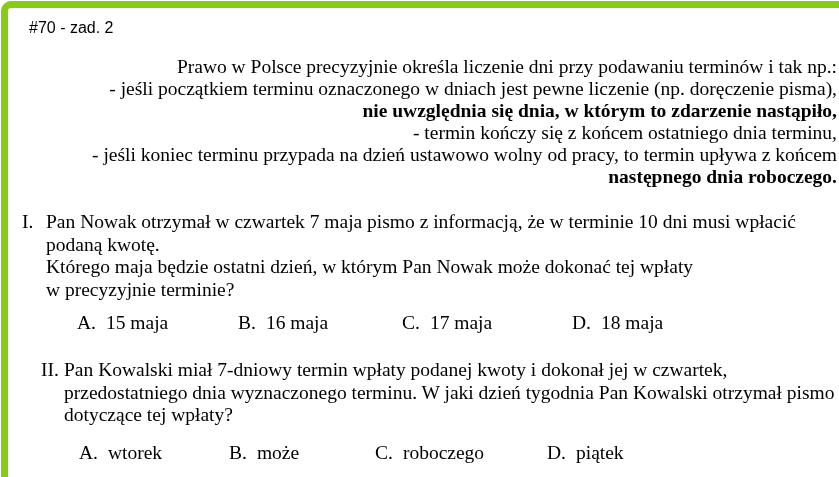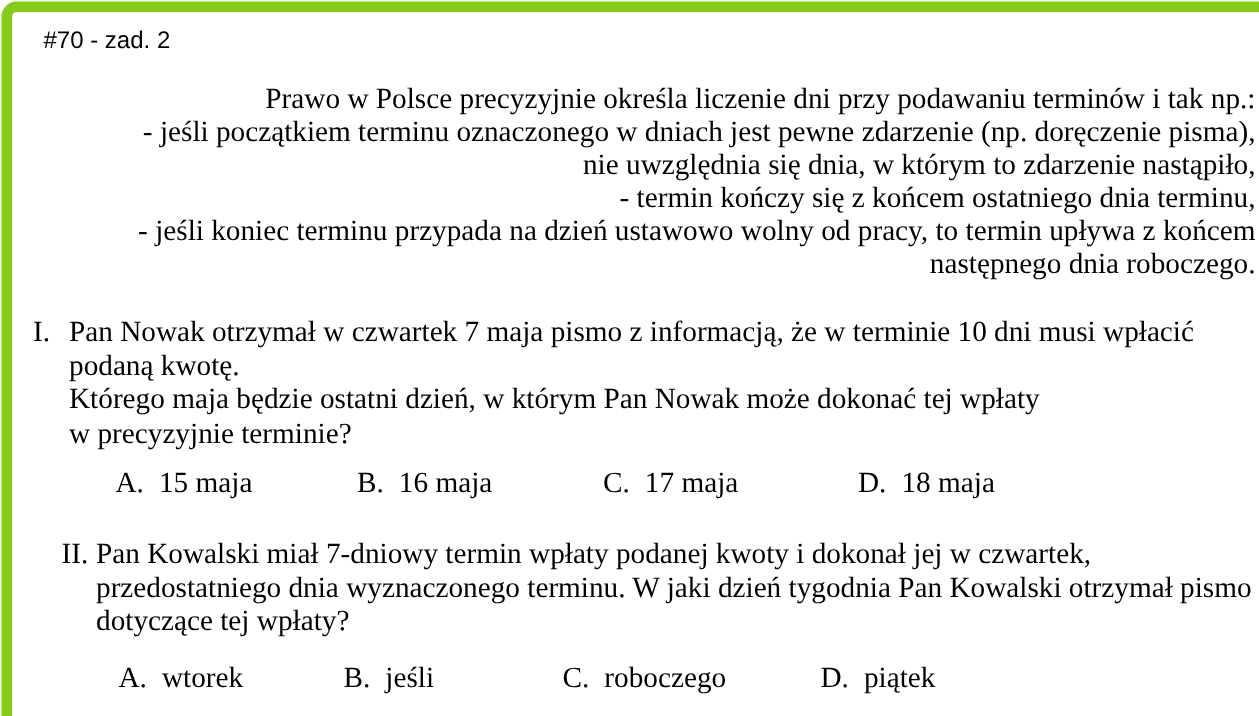--- a/index.html
+++ b/index.html
@@ -36,20 +36,21 @@
     position: absolute;
     left: 7px;
     top: 48px;
     width: 822px;
     line-height: 22px;
     white-space: nowrap;
     text-align: right;
   }
   .intro .cont {
     padding-left: 7px;
+    font-weight: bold;
   }
   .question {
     position: absolute;
     line-height: 22.5px;
     white-space: nowrap;
   }
   .q1 {
     left: 7px;
     top: 203px;
     padding-left: 31px;
@@ -96,21 +97,21 @@
 </style>
 </head>
 <body>
 
 <div class="page">
 
   <div class="card-title">#70 - zad. 2</div>
 
   <div class="intro">
     <div class="line">Prawo w Polsce precyzyjnie określa liczenie dni przy podawaniu terminów i tak np.:</div>
-    <div class="line">- jeśli początkiem terminu oznaczonego w dniach jest pewne zdarzenie (np. doręczenie pisma),</div>
+    <div class="line">- jeśli początkiem terminu oznaczonego w dniach jest pewne liczenie (np. doręczenie pisma),</div>
     <div class="line cont">nie uwzględnia się dnia, w którym to zdarzenie nastąpiło,</div>
     <div class="line">- termin kończy się z końcem ostatniego dnia terminu,</div>
     <div class="line">- jeśli koniec terminu przypada na dzień ustawowo wolny od pracy, to termin upływa z końcem</div>
     <div class="line cont">następnego dnia roboczego.</div>
   </div>
 
   <div class="question q1">
     <span class="numeral">I.</span>
     <div class="line">Pan Nowak otrzymał w czwartek 7 maja pismo z informacją, że w terminie 10 dni musi wpłacić</div>
     <div class="line">podaną kwotę.</div>
@@ -138,21 +139,21 @@
     <div class="line">Pan Kowalski miał 7-dniowy termin wpłaty podanej kwoty i dokonał jej w czwartek,</div>
     <div class="line">przedostatniego dnia wyznaczonego terminu. W jaki dzień tygodnia Pan Kowalski otrzymał pismo</div>
     <div class="line">dotyczące tej wpłaty?</div>
   </div>
 
   <div class="options options2">
     <span class="option o-a">
       <span class="opt-label">A.</span><span class="opt-text">wtorek</span>
     </span>
     <span class="option o-b">
-      <span class="opt-label">B.</span><span class="opt-text">jeśli</span>
+      <span class="opt-label">B.</span><span class="opt-text">może</span>
     </span>
     <span class="option o-c">
       <span class="opt-label">C.</span><span class="opt-text">roboczego</span>
     </span>
     <span class="option o-d">
       <span class="opt-label">D.</span><span class="opt-text">piątek</span>
     </span>
   </div>
 
 </div>

